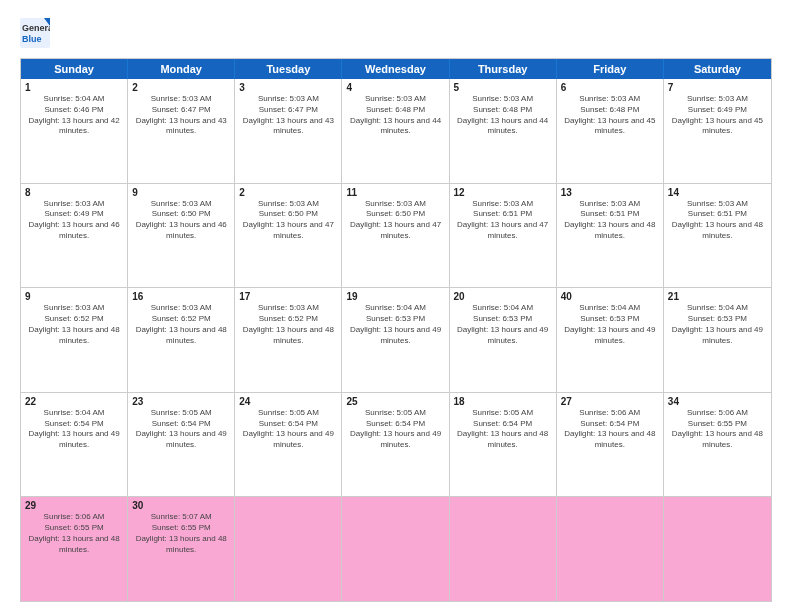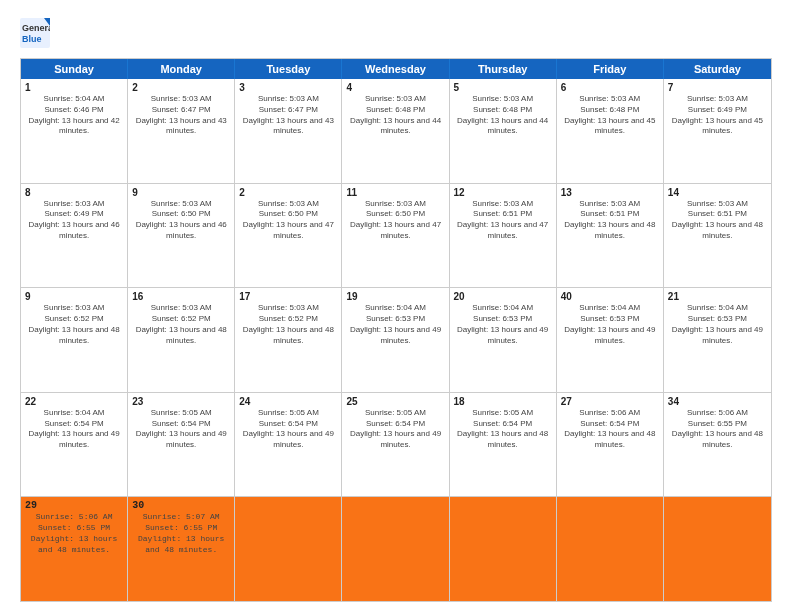--- a/index.html
+++ b/index.html
@@ -90,22 +90,21 @@
       color: #222;
       margin-bottom: 1px;
     }
     .cal-cell .info {
       line-height: 1.35;
       font-size: 8px;
       color: #444;
       text-align: center;
     }
     .cal-row-last .cal-cell {
-      background: #f97316;
-      font-family: Liberation Mono, monospace;
+      background: #f9a8d4;
     }
   </style>
 </head>
 <body>
 
 <div class="page">
   <div class="header">
     <div class="logo">
   <svg width="30" height="30" viewBox="0 0 30 30">
     <rect x="0" y="0" width="30" height="30" rx="2" fill="#e8f0fe"></rect>

